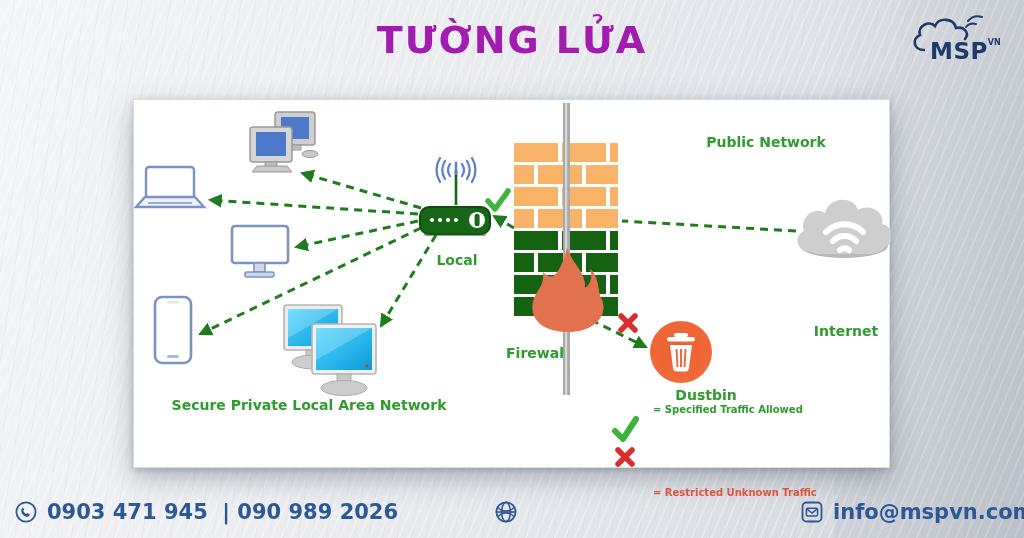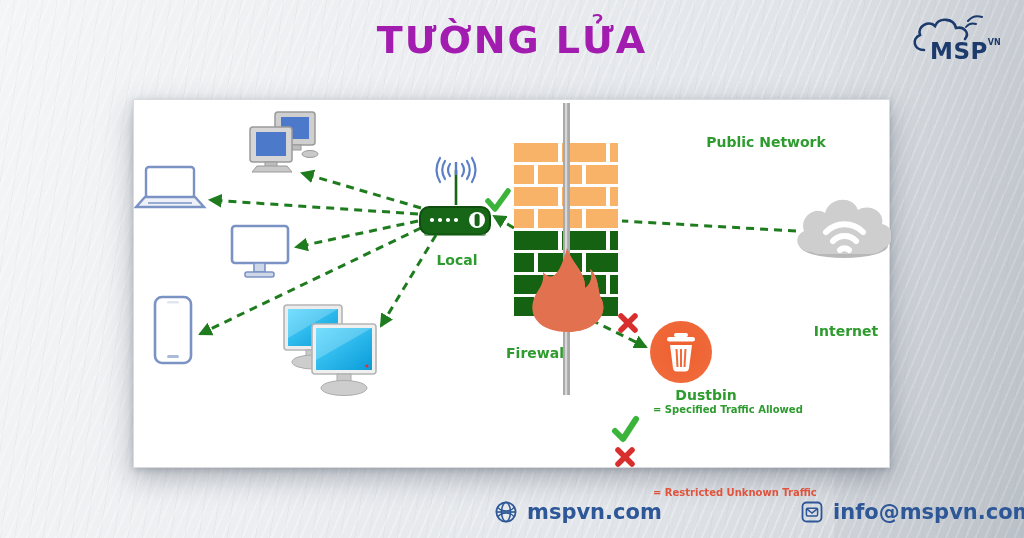--- a/index.html
+++ b/index.html
@@ -240,38 +240,45 @@
       </g>
     </g>
 
     <path d="M481 331 L489 339 L502 319" fill="none" stroke="#3cb43c" stroke-width="6" stroke-linecap="round" stroke-linejoin="round"></path>
     <g stroke="#d92e2e" stroke-width="5.5" stroke-linecap="round">
       <line x1="484" y1="350" x2="498" y2="364"></line>
         <line x1="498" y1="350" x2="484" y2="364"></line>
     </g>
   </svg>
 
+  <div class="dlabel" style="left:175px; top:297px;">Secure Private Local Area Network</div>
   <div class="dlabel" style="left:323px; top:152px;">Local</div>
   <div class="dlabel" style="left:401px; top:245px;">Firewal</div>
   <div class="dlabel" style="left:632px; top:34px;">Public Network</div>
   <div class="dlabel" style="left:712px; top:175px;margin-top:48px;">Internet</div>
   <div class="dlabel" style="left:572px; top:287px;">Dustbin</div>
   <div class="dlabel small" style="left:519px; top:304px;">= Specified Traffic Allowed</div>
   <div class="dlabel small red" style="left:519px; top:351px;margin-top:36px;">= Restricted Unknown Traffic</div>
 </div>
 
 <div class="footer">
+  <div class="contact c-phone">
+    <svg width="24" height="24" viewBox="-12 -12 24 24">
+      <circle r="9.6" fill="none" stroke="#2d5796" stroke-width="1.8"></circle>
+      <path d="M-4.6 -2.6 c-1 3.4 1.8 6.6 5 7.4 c1.2 .3 2.4 -.3 2.9 -1.4 l.5 -1.1 l-2.6 -1.4 l-1 1 c-1.4 -.7 -2.4 -1.7 -3 -3.2 l1.1 -.9 l-1.5 -2.5 z" fill="#2d5796"></path>
+    </svg>
+    <span>0903 471 945  | 090 989 2026</span>
+  </div>
   <div class="contact c-web">
     <svg width="24" height="24" viewBox="-12 -12 24 24">
       <circle r="9.6" fill="none" stroke="#2d5796" stroke-width="1.8"></circle>
       <ellipse rx="4.4" ry="9.6" fill="none" stroke="#2d5796" stroke-width="1.6"></ellipse>
       <line x1="-9.6" y1="0" x2="9.6" y2="0" stroke="#2d5796" stroke-width="1.6"></line>
       <path d="M-8.2 -4.6 a 11 11 0 0 0 16.4 0 M-8.2 4.6 a 11 11 0 0 1 16.4 0" fill="none" stroke="#2d5796" stroke-width="1.4"></path>
     </svg>
-    <span>mspvn.com</span>
   </div>
   <div class="contact c-mail">
     <svg width="24" height="24" viewBox="-12 -12 24 24">
       <rect x="-9.5" y="-9.5" width="19" height="19" rx="4" fill="none" stroke="#2d5796" stroke-width="1.8"></rect>
       <rect x="-5.6" y="-3.8" width="11.2" height="7.8" rx="1.2" fill="none" stroke="#2d5796" stroke-width="1.5"></rect>
       <path d="M-5.6 -3.4 L0 1 L5.6 -3.4" fill="none" stroke="#2d5796" stroke-width="1.5"></path>
     </svg>
     <span>info@mspvn.com</span>
   </div>
 </div>

